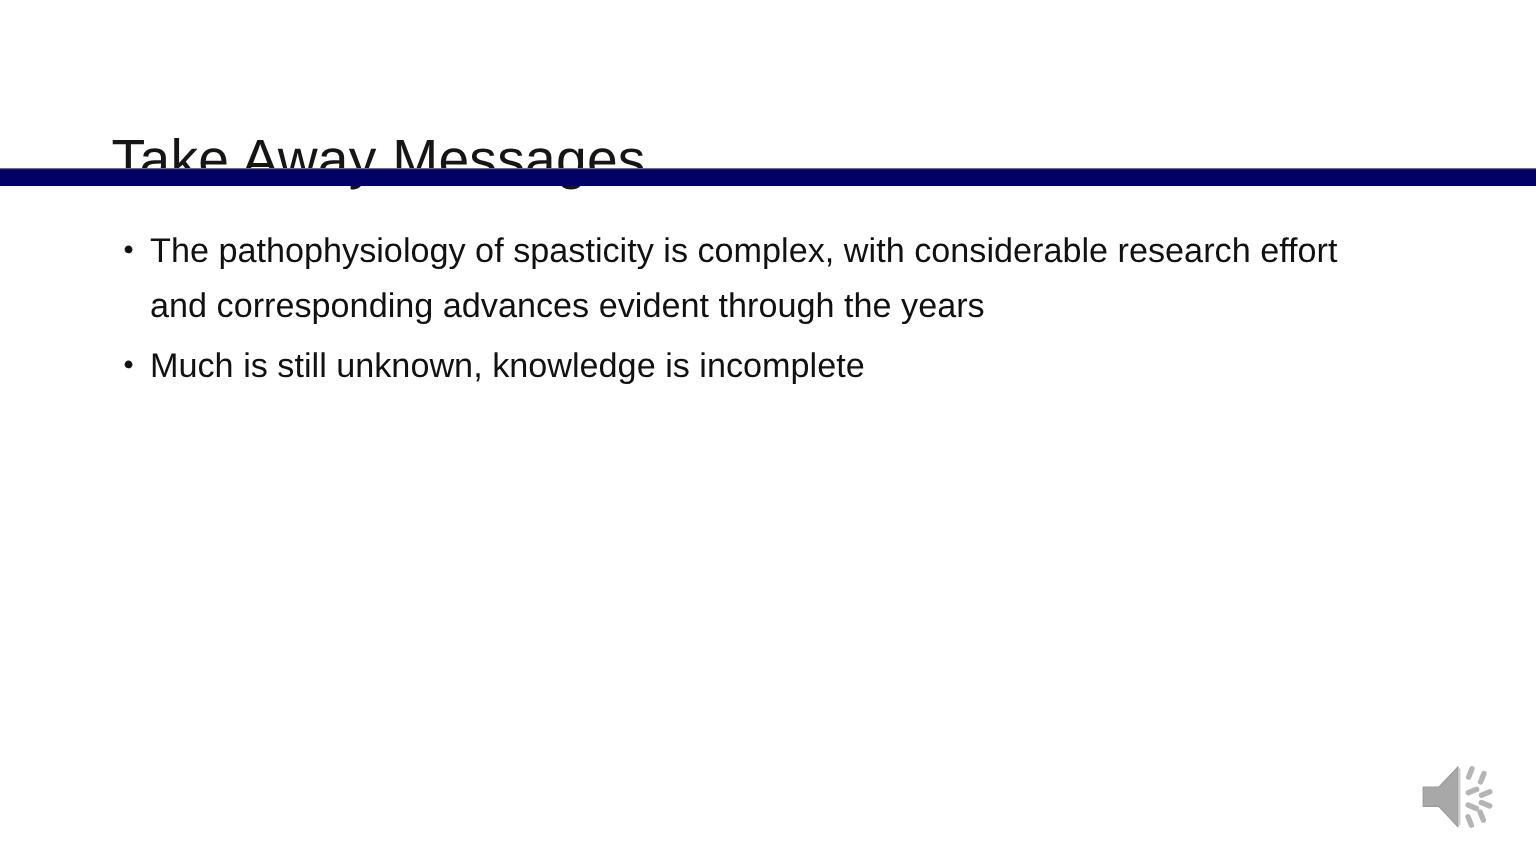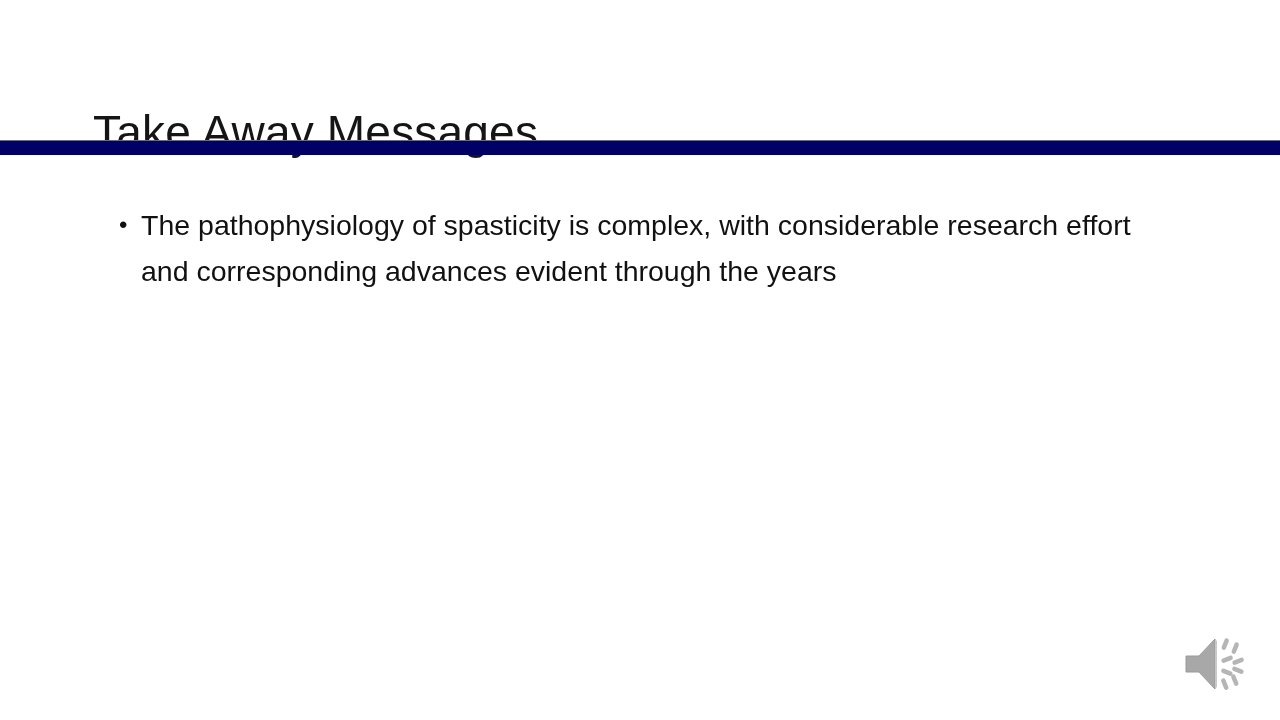--- a/index.html
+++ b/index.html
@@ -46,21 +46,21 @@
     background: #000066;
     border-top: 1px solid #6b6b8c;
   }
 
   
   .body-list {
     position: absolute;
     left: 100px;
     top: 186px;
     width: 1035px;
-    margin: 16px;
+    margin: 0;
     padding: 0;
     list-style: none;
   }
 
   .bullet-item {
     position: relative;
     padding-left: 25px;
     margin: 0 0 4px 0;
     font-size: 28.5px;
     line-height: 46px;
@@ -96,20 +96,21 @@
 <body>
 
 <div class="slide">
 
   <h1 class="slide-title">Take Away Messages</h1>
 
   <div class="title-rule"></div>
 
   <ul class="body-list">
     <li class="bullet-item">The pathophysiology of spasticity is complex, with considerable research effort and corresponding advances evident through the years</li>
+    <li class="bullet-item">Much is still unknown, knowledge is incomplete</li>
   </ul>
 
   <div class="audio-icon">
     <svg viewBox="0 0 70 62" xmlns="http://www.w3.org/2000/svg" aria-hidden="true">
 
       <path d="M4 23 L17 23 L33 6 L33 56 L17 39 L4 39 Z" fill="#a8a8a8" stroke="#9a9a9a" stroke-width="1" stroke-linejoin="round"></path>
 
       <path d="M33 6 L33 56 L35 54 L35 8 Z" fill="#c9c9c9"></path>
 
       <g fill="#b5b5b5">

